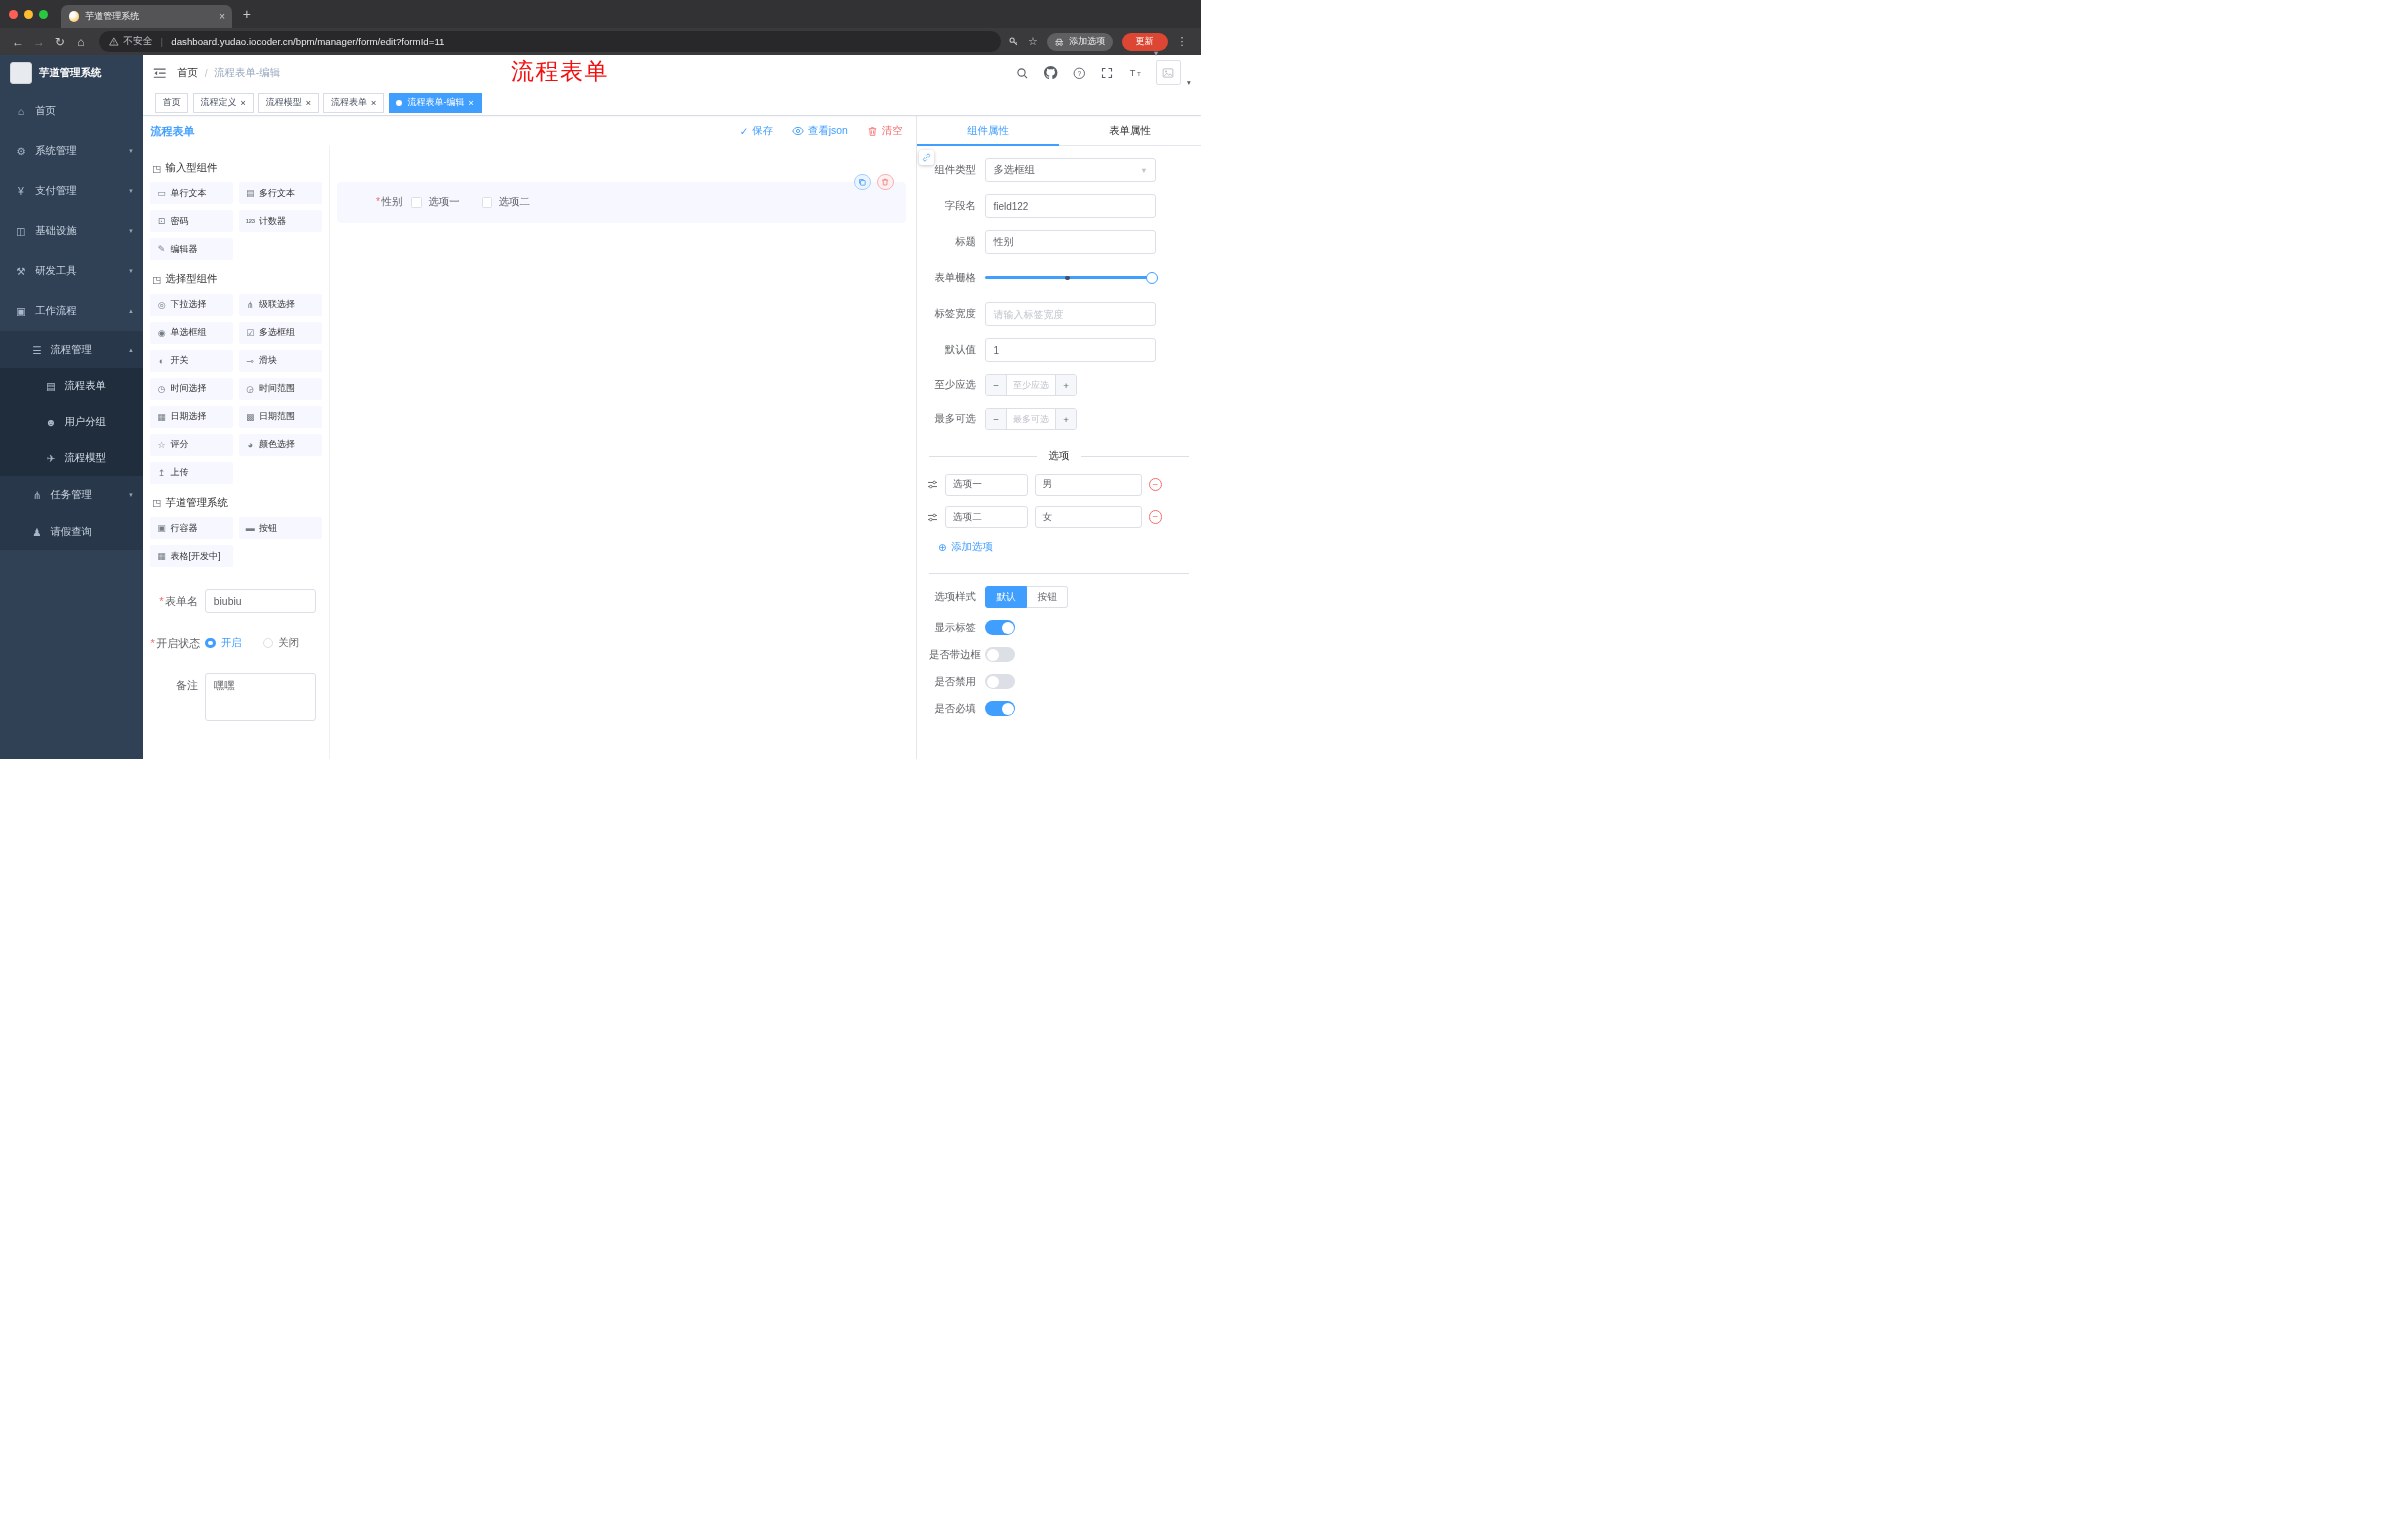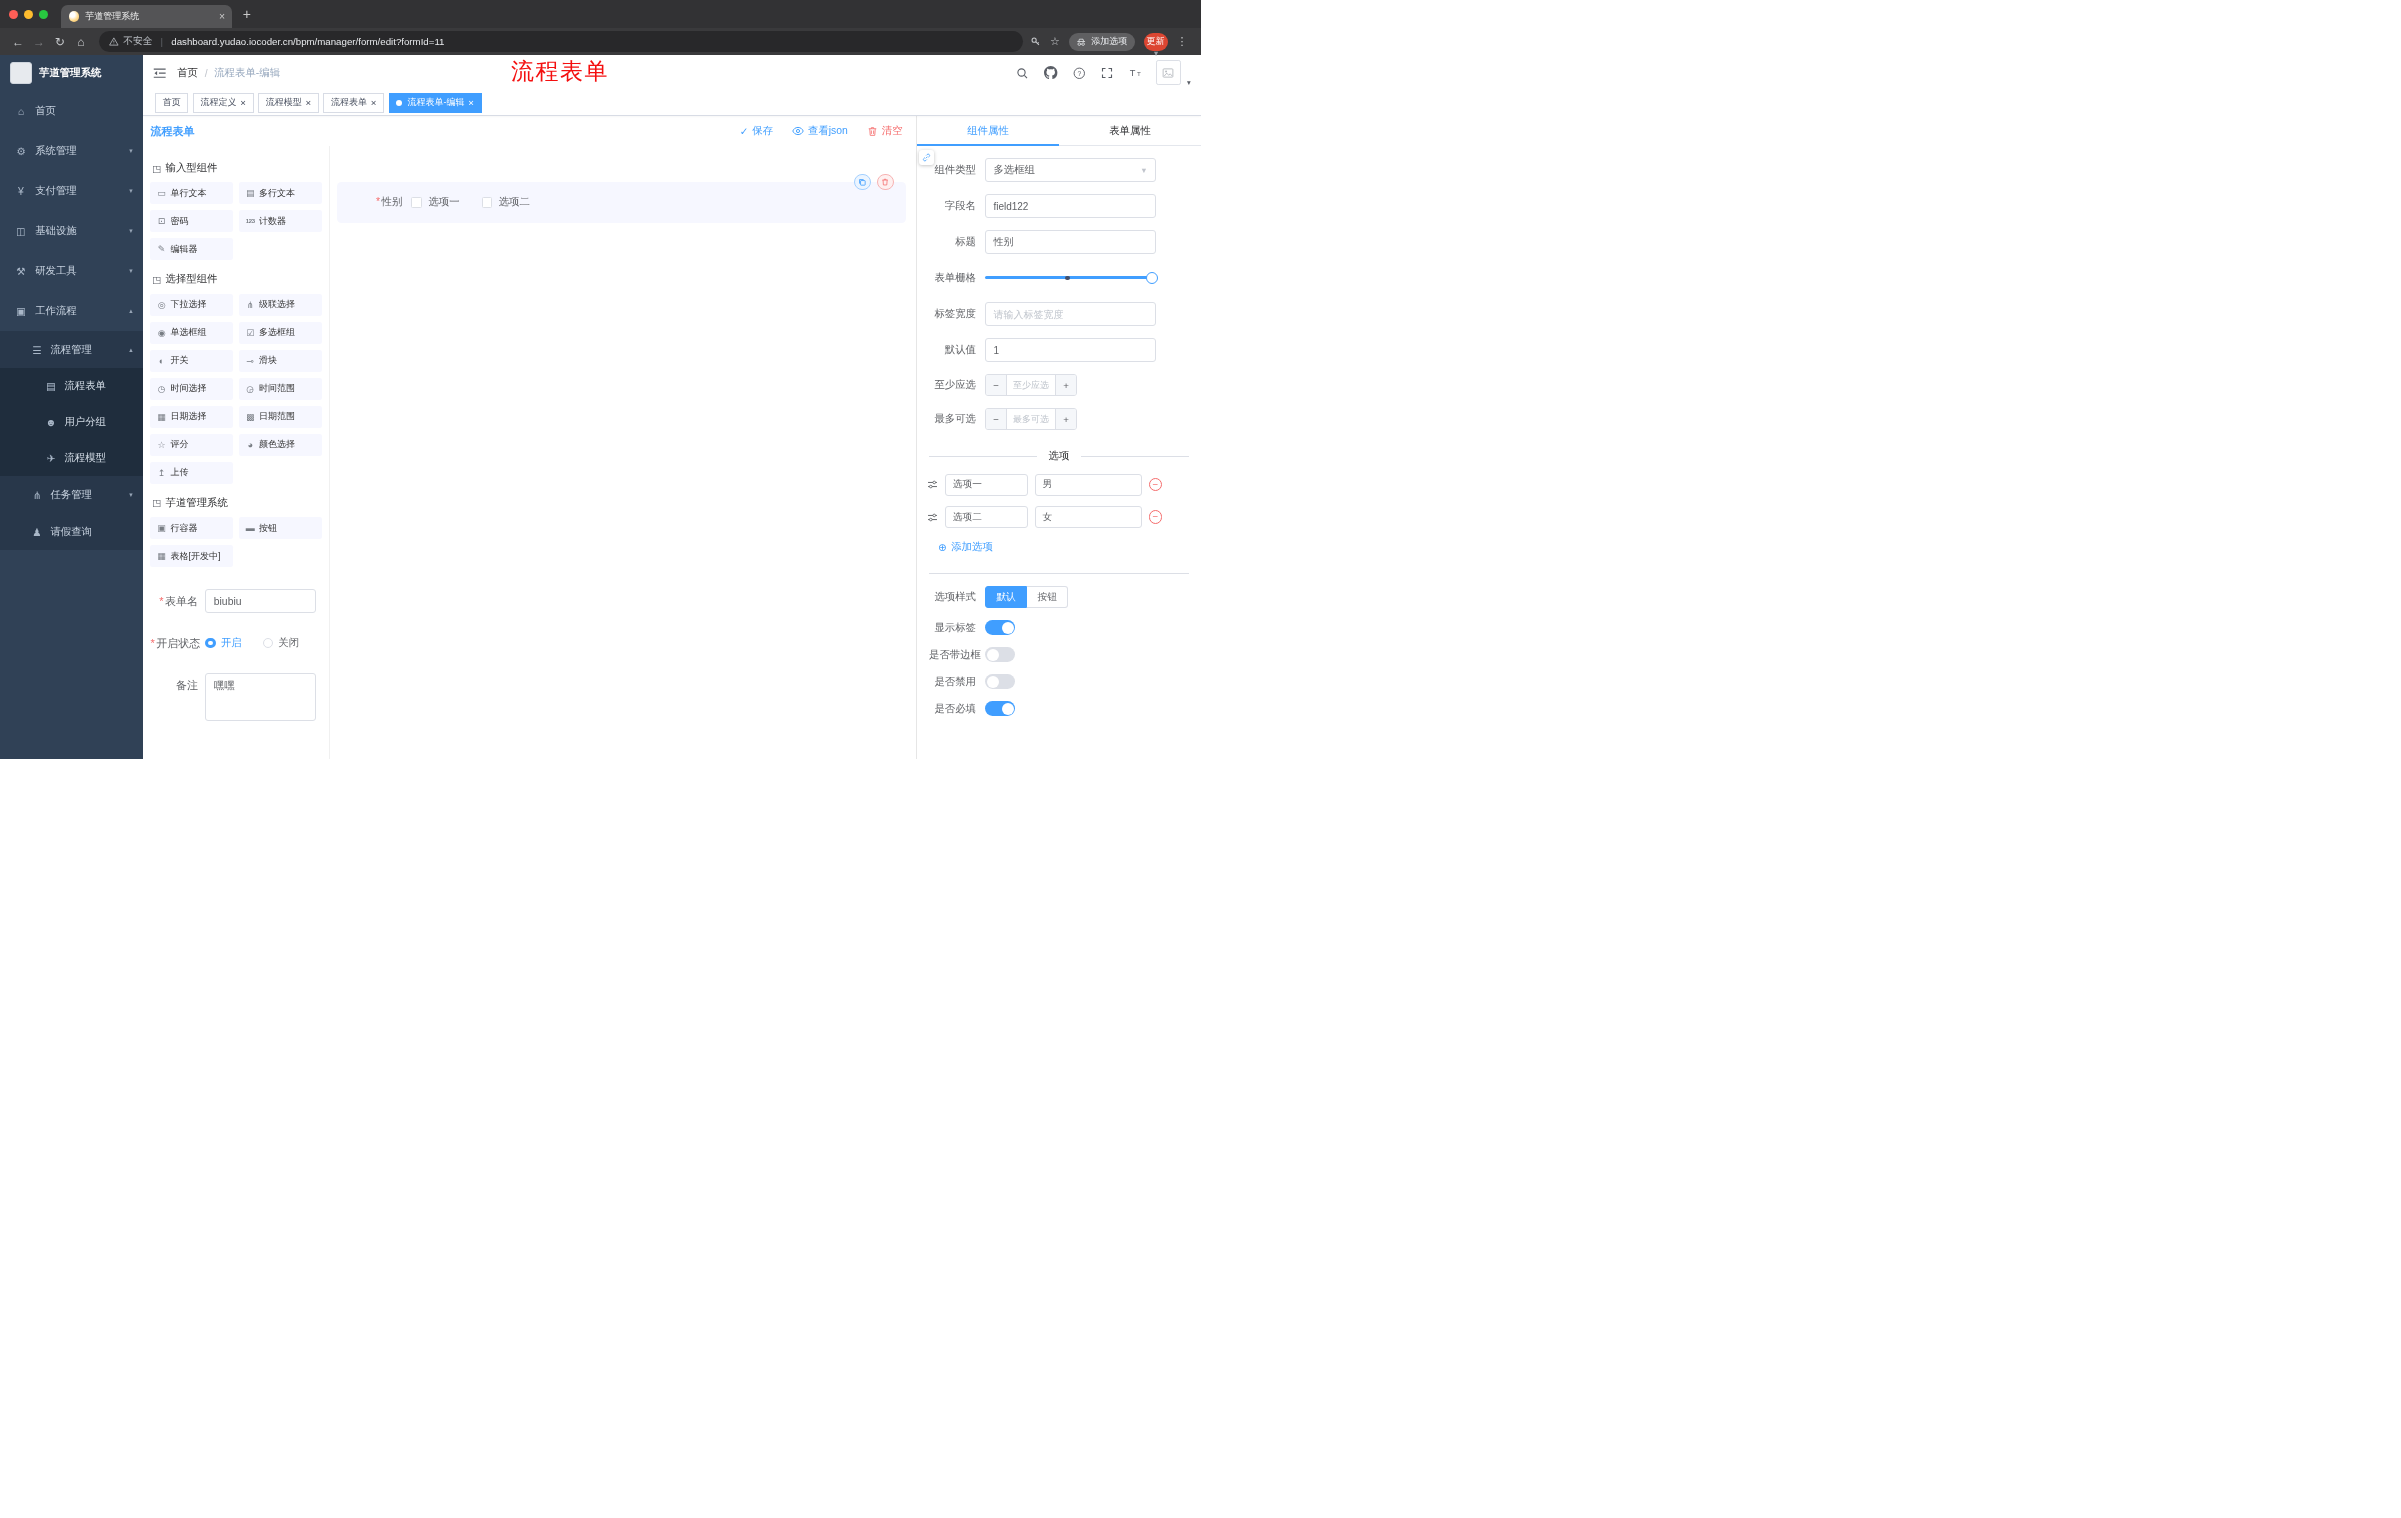--- a/index.html
+++ b/index.html
@@ -19,21 +19,21 @@
   .newtab { color:#c9c9c9; font-size:14px; margin-left:10.4px; line-height:1; }
 
   .addressbar { position:absolute; top:28px; left:0; right:0; height:27px; background:#3a3a3c; display:flex; align-items:center; padding:0 7.4px; }
   .navic { width:21px; height:21px; display:flex; align-items:center; justify-content:center; color:#c7c9cc; font-size:12px; border-radius:50%; flex:none; }
   .navic.dim { color:#7d7e81; }
   .urlbox { flex:1; height:21px; background:#28282a; border-radius:10.4px; margin:0 7.4px; display:flex; align-items:center; padding:0 10.4px; gap:4.5px; font-size:9.7px; color:#bdc1c6; min-width:0; }
   .urlbox .sep { color:#5f6368; margin:0 3.7px; }
   .urlbox .url { color:#e8eaed; white-space:nowrap; overflow:hidden; }
   .abar-right { display:flex; align-items:center; gap:9px; padding-right:6px; flex:none; }
   .incog { height:18px; border-radius:9px; background:#5f5f61; color:#e8eaed; font-size:9px; display:flex; align-items:center; gap:4.5px; padding:0 7.4px; }
-  .updatepill { height:18px; border-radius:9px; background:#dc4632; color:#fff; font-size:9px; display:flex; align-items:center; padding:0 3px; }
+  .updatepill { height:18px; border-radius:9px; background:#dc4632; color:#fff; font-size:9px; display:flex; align-items:center; padding:0 14px; }
   .kebab { color:#c7c9cc; font-size:11px; }
   .chrome-caret { position:absolute; top:48px; right:43px; color:#9aa0a6; font-size:8.2px; z-index:5; }
 
   
   .sidebar { position:absolute; top:55px; left:0; width:143px; bottom:0; background:#304156; overflow:hidden; }
   .logo-row { height:36px; display:flex; align-items:center; gap:7.4px; padding:0 9.7px; }
   .logo-img { width:22px; height:22px; border-radius:3px; background:#e7eaee; border:0.7px solid #cfd5dd; flex:none; }
   .logo-title { color:#fff; font-size:10.4px; font-weight:bold; white-space:nowrap; }
   .m1 { height:40px; display:flex; align-items:center; gap:8.2px; padding:0 10.4px 0 15px; color:#c8d3e0; font-size:10.4px; cursor:pointer; }
   .m2 { height:37px; display:flex; align-items:center; gap:7.4px; padding:0 10.4px 0 31px; color:#c8d3e0; font-size:10.4px; background:#28374a; cursor:pointer; }

